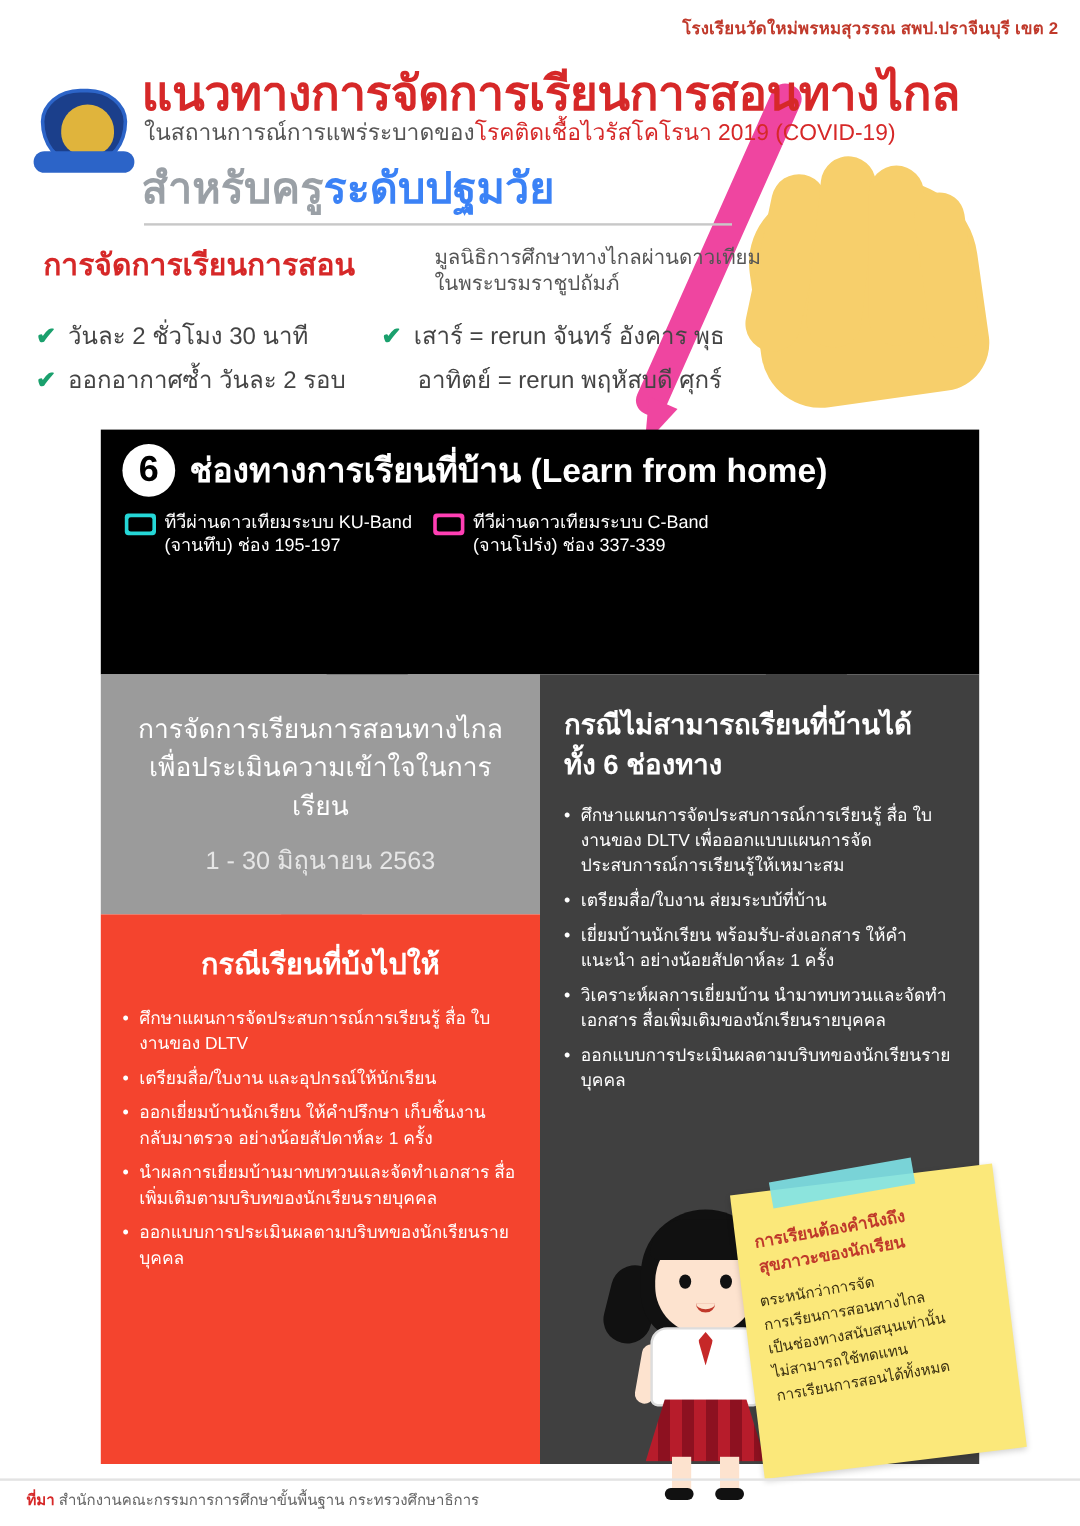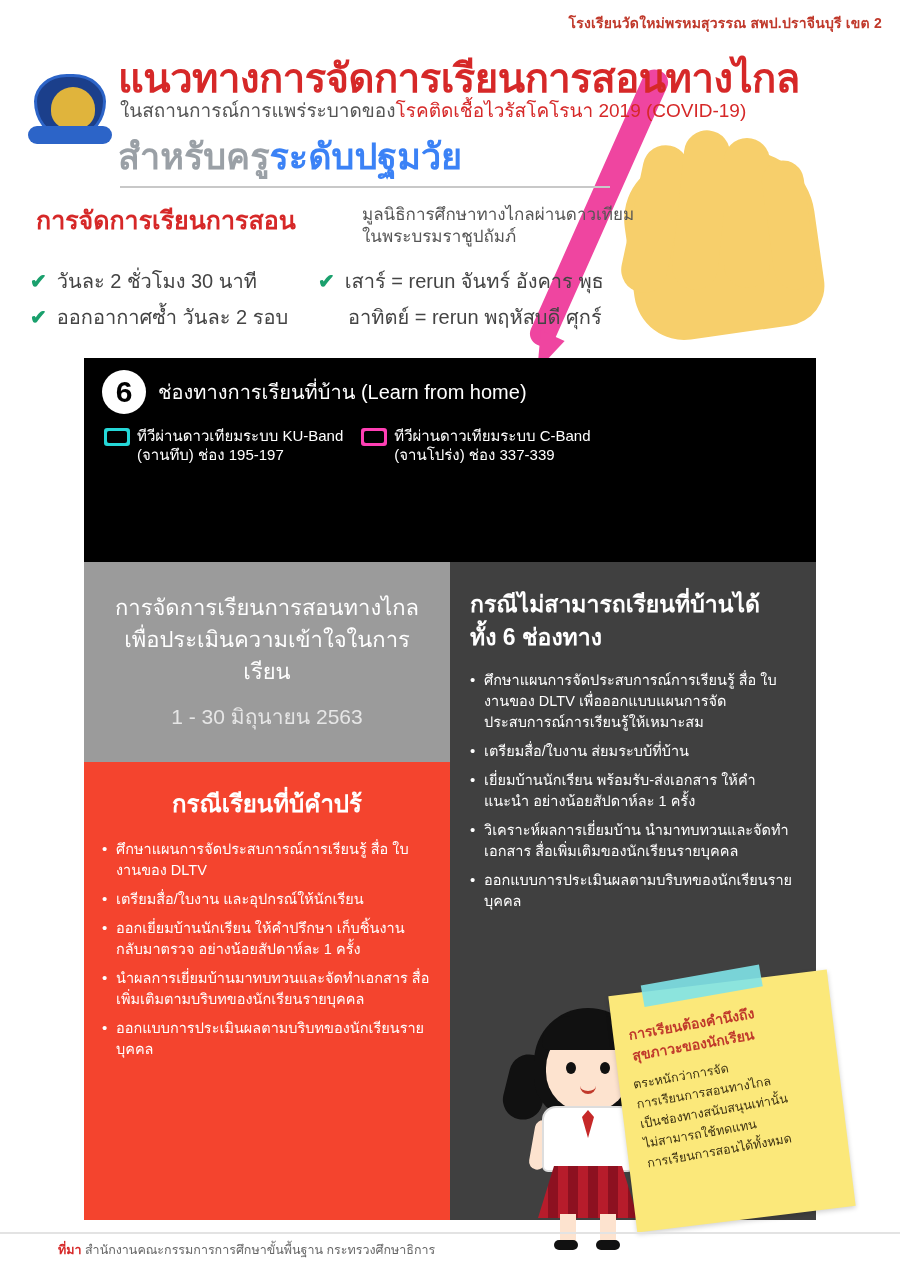--- a/index.html
+++ b/index.html
@@ -139,21 +139,21 @@
   .black-box {
     position:absolute; left:0; top:0; width:732px; height:204px;
     background:#000; color:#fff;
   }
   .bb-head { display:flex; align-items:center; padding:12px 0 0 18px; }
   .bb-num {
     width:44px; height:44px; border-radius:50%; background:#fff; color:#000;
     font-size:30px; font-weight:bold; display:flex; align-items:center; justify-content:center;
     margin-right:12px;
   }
-  .bb-title { font-size:20px; font-weight:normal; }
+  .bb-title { font-size:28px; font-weight:bold; }
   .bb-row { display:flex; padding: 12px 0 0 20px; font-size:15px; }
   .bb-item { display:flex; align-items:flex-start; margin-right:18px; line-height:19px; }
   .tv {
     width:26px; height:18px; border-radius:3px; margin-right:7px; margin-top:2px;
     position:relative; flex:none;
   }
   .tv.orange { background:#f7a400; }
   .tv.cyan { background:#25d7d7; }
   .tv.pink { background:#ff3fb4; }
   .tv::after {
@@ -258,21 +258,21 @@
   }
   .note h4 {
     margin:0 0 8px 0; font-size:14px; color:#c0392b; font-weight:bold; line-height:21px;
     transform: rotate(-3deg);
   }
   .note p { margin:0; font-size:12.5px; color:#3a2f10; line-height:20px; transform: rotate(-3deg); }
 
   
   .footer-line { position:absolute; left:0; top:1232px; width:900px; height:2px; background:#e3e3e3; }
   .footer {
-    position:absolute; left:22px; top:1240px; font-size:12.5px; color:#666;margin-left:36px;
+    position:absolute; left:22px; top:1240px; font-size:12.5px; color:#666;
   }
   .footer .lbl { color:#d62828; font-weight:bold; }
 </style>
 </head>
 <body>
 
 <div class="page">
 
   <div class="school-line">โรงเรียนวัดใหม่พรหมสุวรรณ สพป.ปราจีนบุรี เขต 2</div>
 
@@ -357,21 +357,21 @@
     <div class="grey-panel">
       <div class="line">การจัดการเรียนการสอนทางไกล</div>
       <div class="line">เพื่อประเมินความเข้าใจในการเรียน</div>
       <div class="date">1 - 30 มิถุนายน 2563</div>
     </div>
 
     <div class="arrow-down arrow-grey"></div>
     <div class="arrow-side"></div>
 
     <div class="red-panel">
-      <h3>กรณีเรียนที่บ้คำปร้</h3>
+      <h3>กรณีเรียนที่บ้งไปให้</h3>
       <ul class="plist">
         <li>ศึกษาแผนการจัดประสบการณ์การเรียนรู้ สื่อ ใบงานของ DLTV</li>
         <li>เตรียมสื่อ/ใบงาน และอุปกรณ์ให้นักเรียน</li>
         <li>ออกเยี่ยมบ้านนักเรียน ให้คำปรึกษา เก็บชิ้นงาน กลับมาตรวจ อย่างน้อยสัปดาห์ละ 1 ครั้ง</li>
         <li>นำผลการเยี่ยมบ้านมาทบทวนและจัดทำเอกสาร สื่อเพิ่มเติมตามบริบทของนักเรียนรายบุคคล</li>
         <li>ออกแบบการประเมินผลตามบริบทของนักเรียนรายบุคคล</li>
       </ul>
     </div>
 
     <div class="green-panel">

